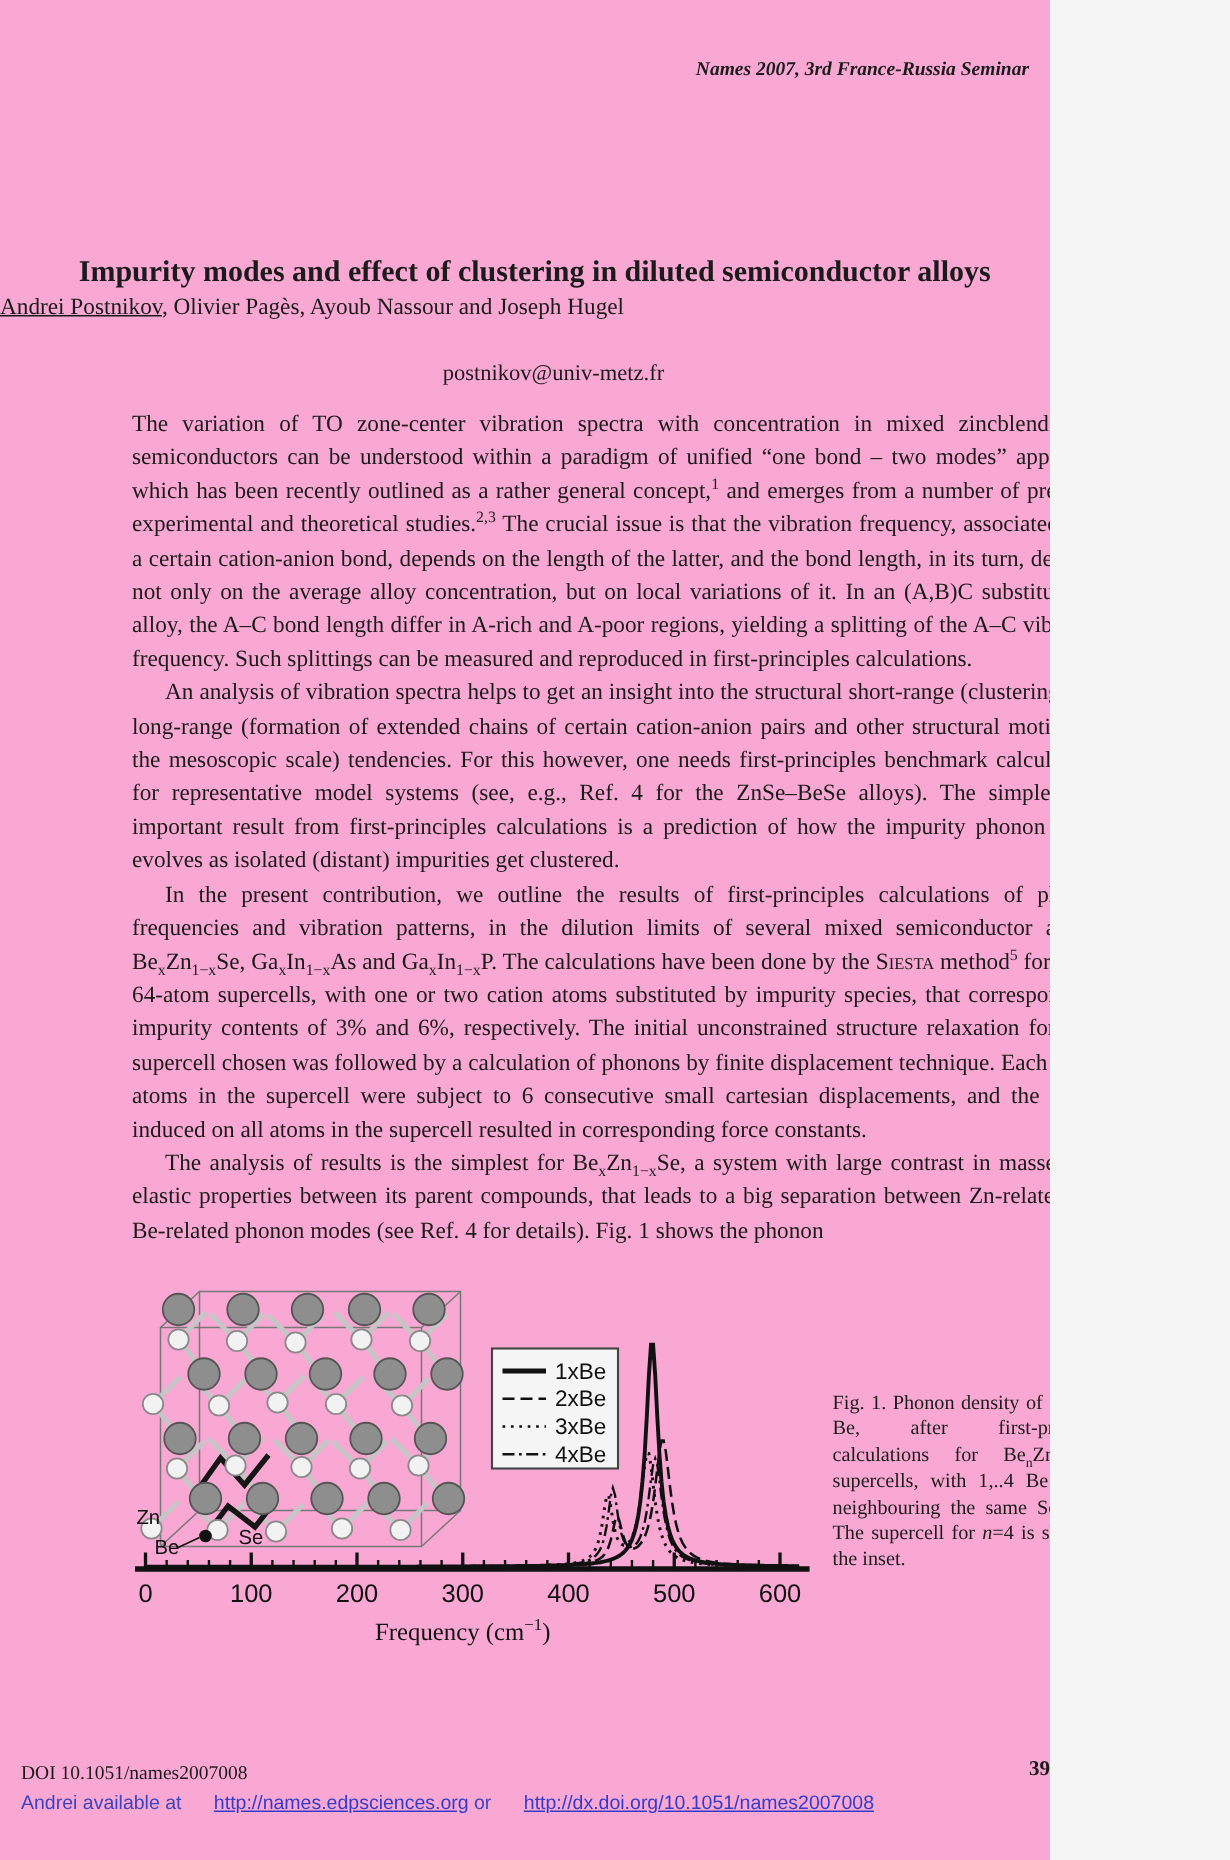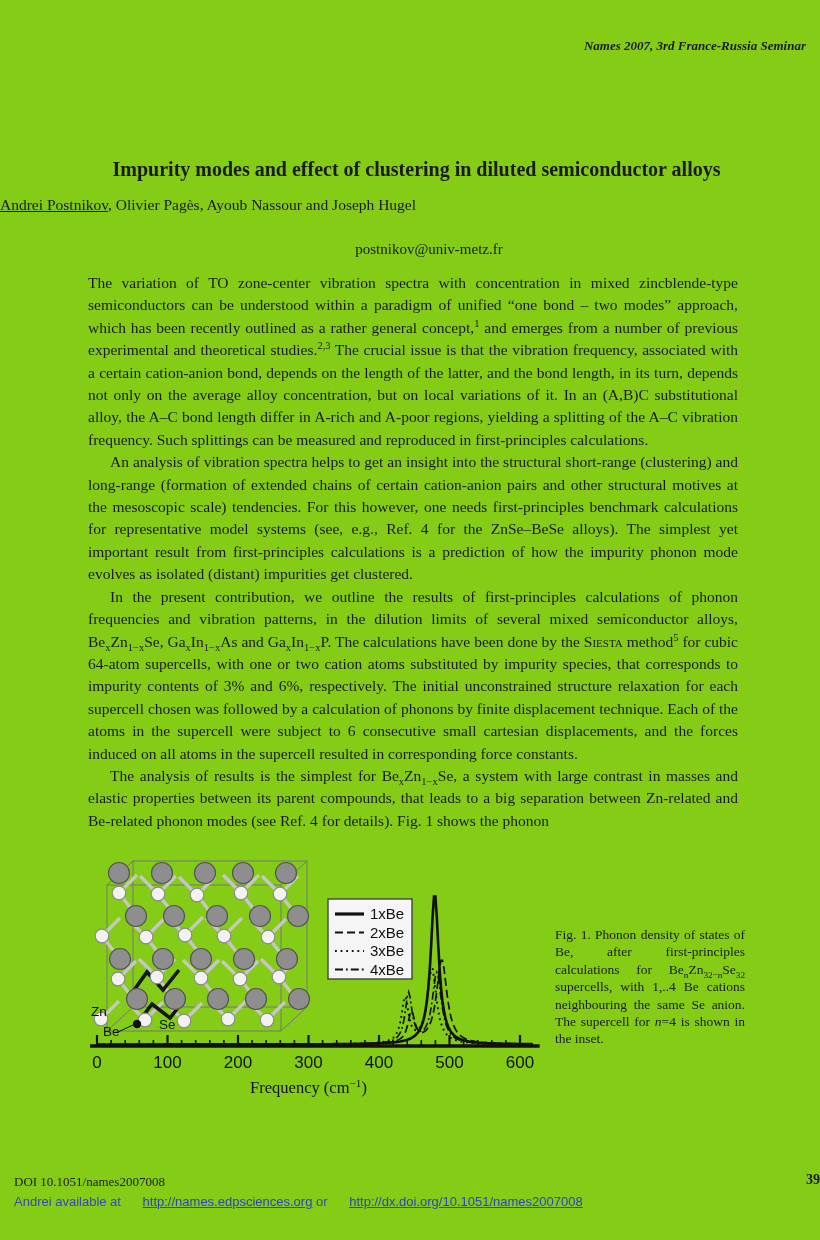--- a/index.html
+++ b/index.html
@@ -1,19 +1,19 @@
 <!DOCTYPE html>
 <html><head>
 <meta charset="utf-8">
 <style>
   html,body{margin:0;padding:0;background:#f5f5f5;}
-  .page{position:relative;width:820px;height:1240px;background:#84cc16;overflow:hidden;
+  .page{position:relative;width:700px;height:1240px;background:#f9a8d4;overflow:hidden;
         font-family:"Liberation Serif", serif;color:#1b1b1b;}
   .header-note{position:absolute;top:38px;right:14px;font-size:13px;font-style:italic;font-weight:bold;}
-  .title{position:absolute;top:158px;left:0;right:0;text-align:center;font-size:20px;font-weight:bold;margin:0;padding-left:13px;}
+  .title{position:absolute;top:158px;left:0;right:0;text-align:center;font-size:20px;font-weight:bold;margin:12px;padding-left:13px;}
   .authors{position:absolute;top:196px;left:0;right:0;font-size:15.5px;}
   .authors .uline{text-decoration:underline;}
   .affil{position:absolute;top:218px;left:0;right:0;text-align:center;font-size:15.5px;font-style:italic;}
   .email{position:absolute;top:241px;left:0;right:0;text-align:center;font-size:15px;margin-left:38px;}
   .bodytext{position:absolute;top:272px;left:88px;width:650px;font-size:15.5px;line-height:22.4px;text-align:justify;}
   .bodytext p{margin:0;text-indent:22px;}
   .bodytext p.noindent{text-indent:0;}
   sup{font-size:68%;line-height:0;vertical-align:super;}
   sub{font-size:68%;line-height:0;vertical-align:sub;}
   .sc{font-variant:small-caps;}

